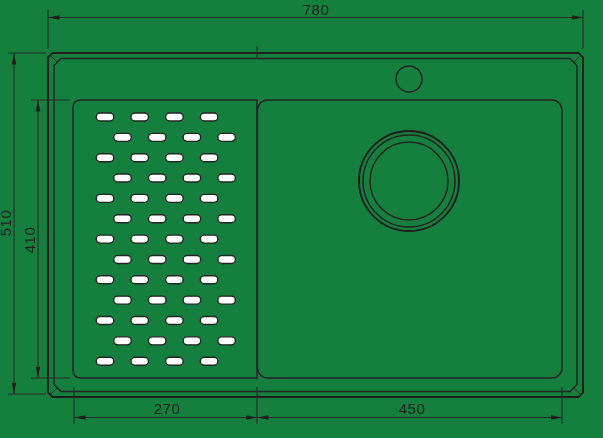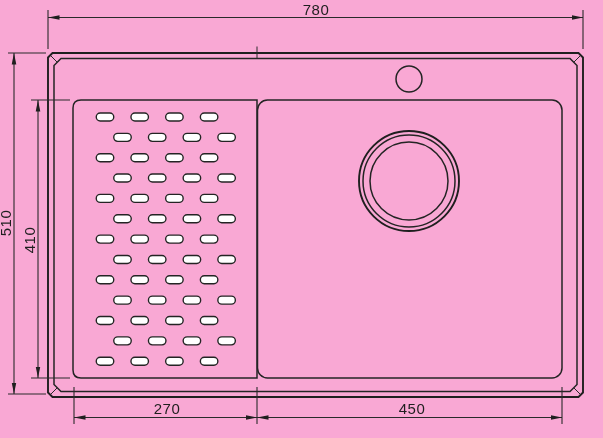--- a/index.html
+++ b/index.html
@@ -1,16 +1,16 @@
 <!DOCTYPE html>
 <html><head>
 <meta charset="utf-8">
 <style>
   html,body{margin:0;padding:0;background:#ffffff;}
-  .canvas{position:relative;width:603px;height:438px;background:#f9a8d4;overflow:hidden;
+  .canvas{position:relative;width:603px;height:438px;background:#15803d;overflow:hidden;
           font-family:"Liberation Sans", sans-serif;}
   svg{display:block;}
   .dim-text{font-family:"Liberation Sans", sans-serif;font-size:15px;fill:#1f1f1f;letter-spacing:0.5px;}
   .thick{stroke:#1f1f1f;stroke-width:1.9;fill:none;}
   .mid{stroke:#242424;stroke-width:1.5;fill:none;}
   .thin{stroke:#2a2a2a;stroke-width:1.1;fill:none;}
   .xthin{stroke:#2a2a2a;stroke-width:1;fill:none;}
   .slot{stroke:#242424;stroke-width:1.4;fill:#ffffff;}
 </style>
 </head>

